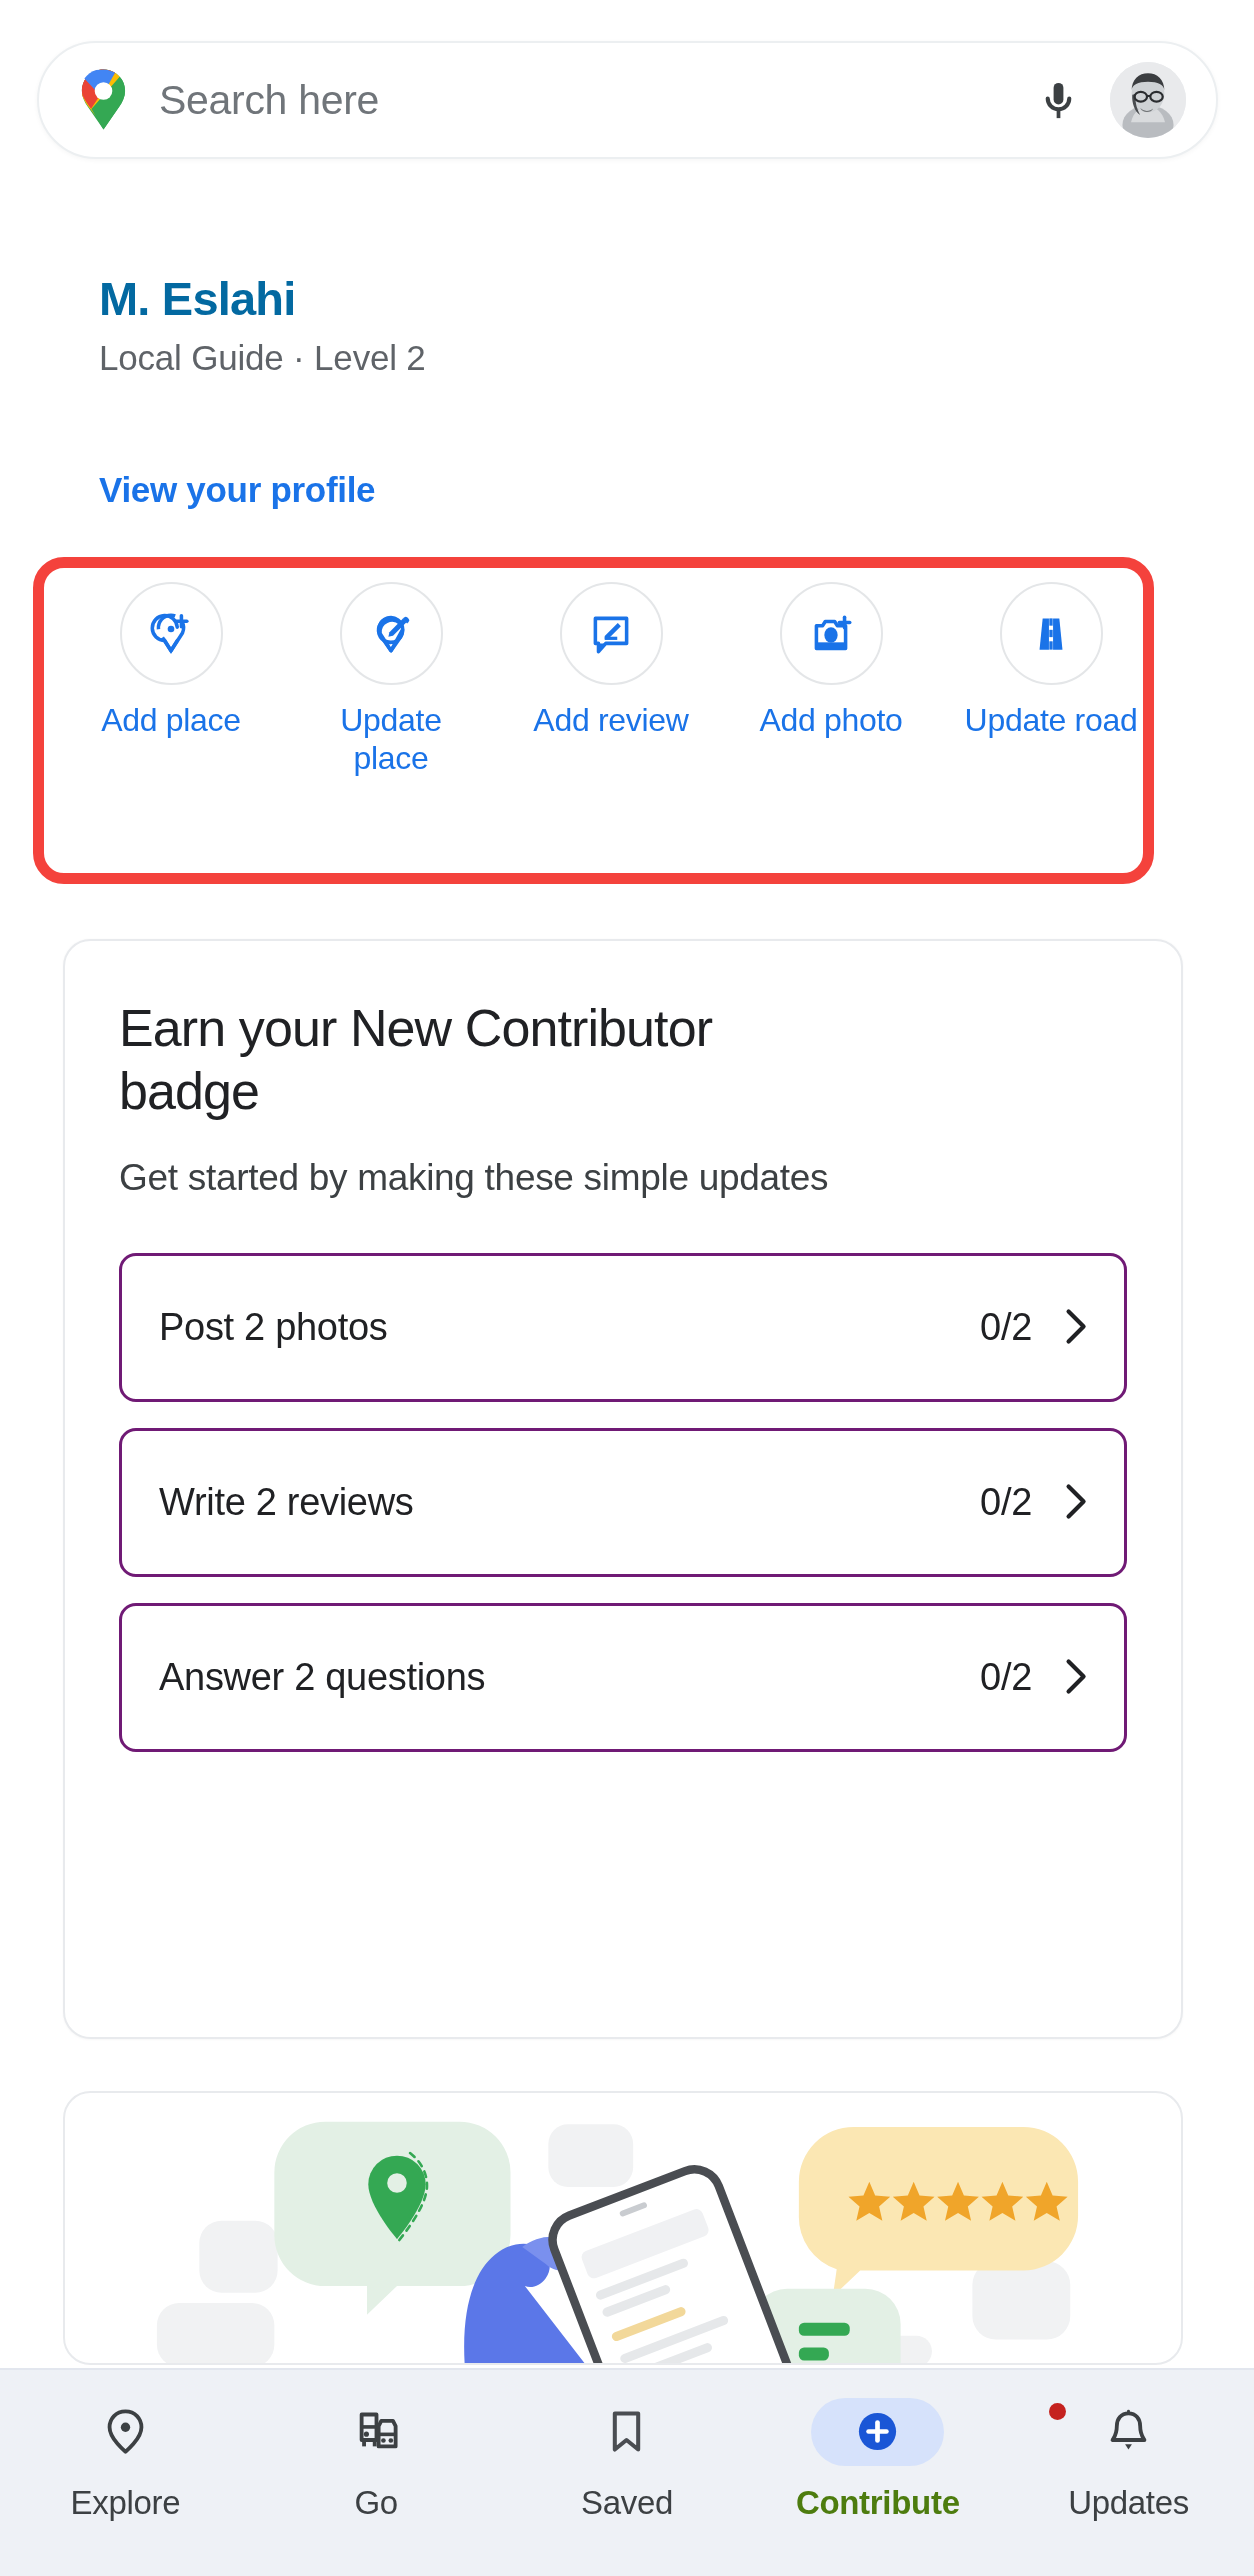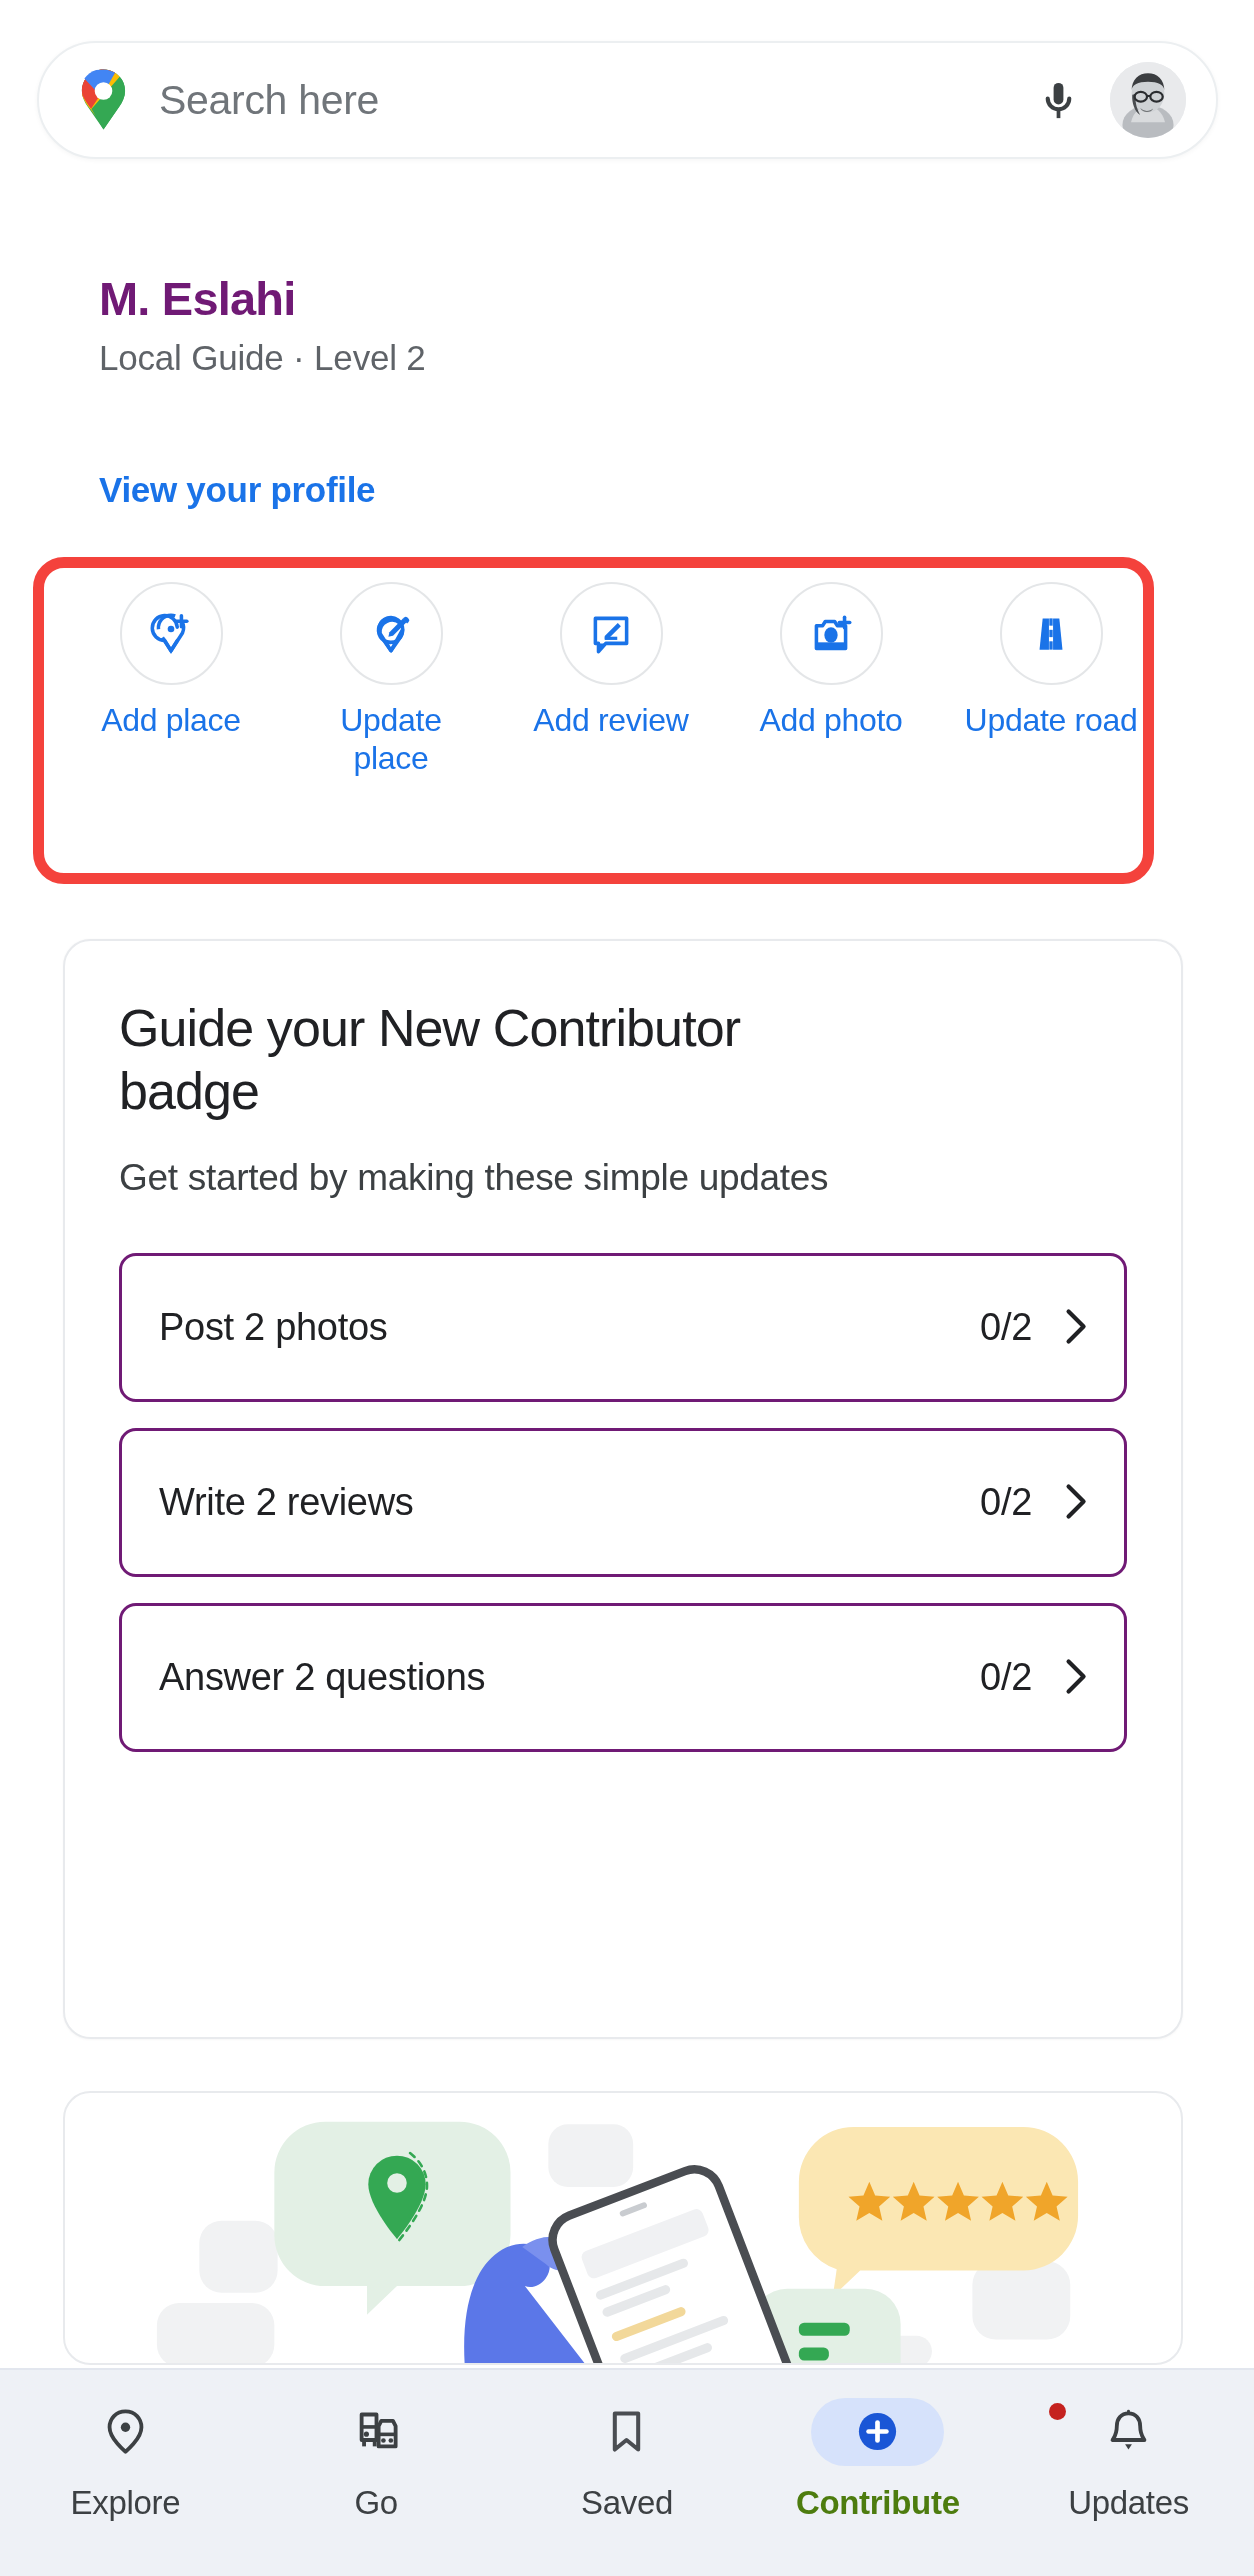--- a/index.html
+++ b/index.html
@@ -48,21 +48,21 @@
     border-radius: 50%;
     overflow: hidden;
     background: #e8eaed;
     position: relative;
   }
   .avatar-svg { width: 76px; height: 76px; display: block; }
 
   
   .profile { position: absolute; left: 99px; top: 274px; width: 653px; }
   .profile-name {
-    font-size: 47px; font-weight: 700; color: #701a75;
+    font-size: 47px; font-weight: 700; color: #0369a1;
     letter-spacing: -0.8px; line-height: 1.05;
   }
   .profile-sub {
     margin-top: 14.4px;
     font-size: 35px; color: #5f6368; letter-spacing: -0.2px;
   }
   .profile-link {
     position: absolute; left: 99px; top: 470px;
     font-size: 35px; color: #1a73e8; font-weight: 700; letter-spacing: -0.3px;
     cursor: pointer;
@@ -341,21 +341,21 @@
           </svg>
         </div>
         <div class="action-label">Update road</div>
       </div>
 
     </div>
   </div>
   <div class="red-box"></div>
 
   <div class="badge-card">
-    <div class="badge-title">Guide your New Contributor badge</div>
+    <div class="badge-title">Earn your New Contributor badge</div>
     <div class="badge-sub">Get started by making these simple updates</div>
 
     <div class="task-list">
 
       <div class="task-row">
         <span class="task-label">Post 2 photos</span>
         <span class="task-count">0/2</span>
         <span>
           <svg class="chev" viewBox="0 0 24 32">
               <path d="M6 3 L19 16 L6 29" fill="none" stroke="#202124" stroke-width="3.6" stroke-linecap="round" stroke-linejoin="round"></path>

